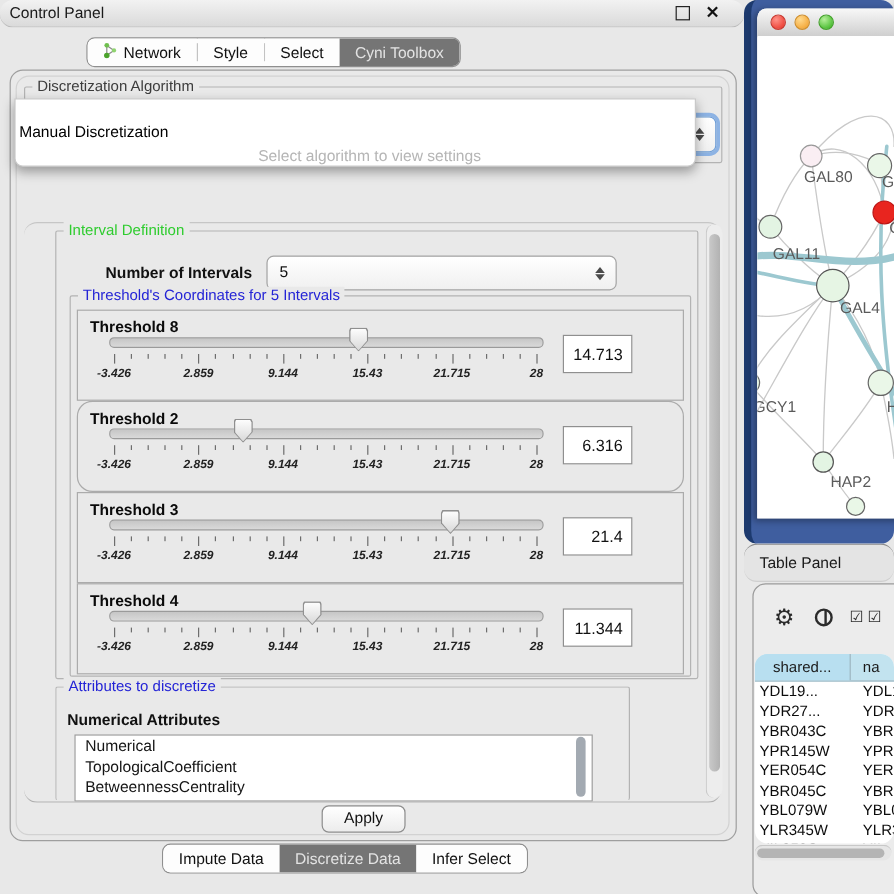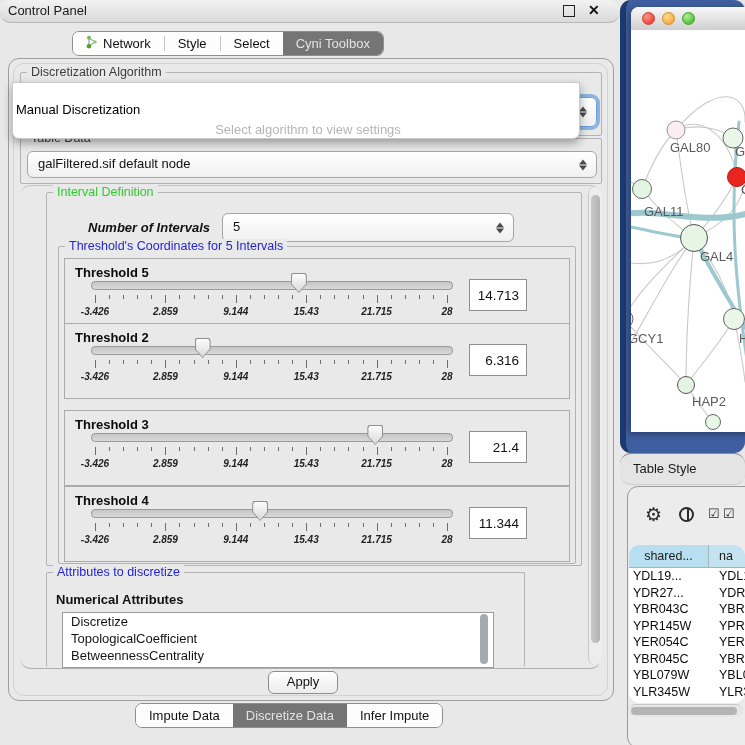--- a/index.html
+++ b/index.html
@@ -171,54 +171,44 @@
           <i class="dn"></i>
         </div>
     </div>
   </div>
 
   <div class="abs popup">
     <div class="hint">Select algorithm to view settings</div>
     <div class="it b" style="top:19px;">Manual Discretization</div>
   </div>
 
-  <div class="group" style="left:20px;top:138px;width:580px;height:44px;">
-    <span class="group-title gt-dark">Table Data</span>
-    <div class="combo" style="left:6px;top:12px;width:568px;height:25px;">
-      <span class="val">galFiltered.sif default node</span>
-      <div class="stepper">
-          <i class="up"></i>
-          <i class="dn"></i>
-        </div>
-    </div>
-  </div>
 
   <div class="abs viewport"></div>
   <div class="abs vscroll">
       <div class="thumb"></div>
     </div>
 
   <div class="group" style="left:46px;top:192px;width:534px;height:372px;">
     <span class="group-title gt-green">Interval Definition</span>
   </div>
-  <span class="abs spin-label" style="left:88px;top:220px;font-style:italic;">Number of Intervals</span>
+  <span class="abs spin-label" style="left:88px;top:220px;">Number of Intervals</span>
   <div class="combo" style="left:222px;top:213px;width:290px;height:27px;">
     <span class="val" style="top:5px;">5</span>
     <div class="stepper">
         <i class="up"></i>
         <i class="dn"></i>
       </div>
   </div>
 
   <div class="group" style="left:58px;top:246px;width:516px;height:316px;">
     <span class="group-title gt-blue">Threshold's Coordinates for 5 Intervals</span>
   </div>
   <div id="thresholds">
       <div class="thr-box" style="top: 258px;">
-        <div class="thr-label">Threshold 5</div>
+        <div class="thr-label">Threshold 8</div>
         <div>
           <div class="thr-track"></div>
           <div class="thr-thumb" style="left: 225.791px;">
             <i></i>
           </div>
         </div>
         <div class="tick major" style="left: 30px;"></div>
         <div class="tick minor" style="left: 44.08px;"></div>
         <div class="tick minor" style="left: 58.16px;"></div>
         <div class="tick minor" style="left: 72.24px;"></div>
@@ -245,21 +235,21 @@
         <div class="tick minor" style="left: 367.92px;"></div>
         <div class="tick major" style="left: 382px;"></div>
         <div class="tick-lab" style="left: 0px;">-3.426</div>
         <div class="tick-lab" style="left: 70.4px;">2.859</div>
         <div class="tick-lab" style="left: 140.8px;">9.144</div>
         <div class="tick-lab" style="left: 211.2px;">15.43</div>
         <div class="tick-lab" style="left: 281.6px;">21.715</div>
         <div class="tick-lab" style="left: 352px;">28</div>
         <input class="thr-value" readonly="" value="14.713" style="">
       </div>
-      <div class="thr-box" style="top: 323px;">
+      <div class="thr-box" style="top: 334px; border-radius: 13px;">
         <div class="thr-label">Threshold 2</div>
         <div>
           <div class="thr-track"></div>
           <div class="thr-thumb" style="left: 129.599px;">
             <i></i>
           </div>
         </div>
         <div class="tick major" style="left: 30px;"></div>
         <div class="tick minor" style="left: 44.08px;"></div>
         <div class="tick minor" style="left: 58.16px;"></div>
@@ -378,37 +368,37 @@
         <div class="tick-lab" style="left: 352px;">28</div>
         <input class="thr-value" readonly="" value="11.344" style="">
       </div>
     </div>
 
   <div class="group" style="left:46px;top:572px;width:477px;height:94px;border-bottom:none;">
     <span class="group-title gt-blue">Attributes to discretize</span>
   </div>
   <span class="abs" style="left:56px;top:592px;font-weight:bold;">Numerical Attributes</span>
   <div class="attr-list" id="attr-list">
-      <div class="attr-item">Discretize</div>
+      <div class="attr-item">Numerical</div>
       <div class="attr-item">TopologicalCoefficient</div>
       <div class="attr-item">BetweennessCentrality</div>
     </div>
   <div class="attr-scroll"></div>
 
   <div class="abs apply-btn">Apply</div>
 
   <div class="abs" style="left:135px;top:703px;" id="bottom-tabs"><div class="tabgroup">
         <div class="tab">
           <span>Impute Data</span>
         </div>
         <div class="tab active">
           <span>Discretize Data</span>
         </div>
         <div class="tab">
-          <span>Infer Impute</span>
+          <span>Infer Select</span>
         </div>
       </div></div>
 
   <div class="abs net-area"></div>
   <div class="abs mac-win">
     <div class="mac-title">
       <span class="tl red"></span>
       <span class="tl yel"></span>
       <span class="tl grn"></span>
     </div>
@@ -452,21 +442,21 @@
           <text x="13" y="186" style="font-family:&quot;Liberation Sans&quot;,sans-serif;font-size:13px;fill:#5a5a5a;">GAL11</text>
           <text x="69" y="231" style="font-family:&quot;Liberation Sans&quot;,sans-serif;font-size:13px;fill:#5a5a5a;">GAL4</text>
           <text x="-3" y="313" style="font-family:&quot;Liberation Sans&quot;,sans-serif;font-size:13px;fill:#5a5a5a;">GCY1</text>
           <text x="108" y="313" style="font-family:&quot;Liberation Sans&quot;,sans-serif;font-size:13px;fill:#5a5a5a;">H</text>
           <text x="61" y="376" style="font-family:&quot;Liberation Sans&quot;,sans-serif;font-size:13px;fill:#5a5a5a;">HAP2</text>
         </svg>
     </div>
   </div>
 
   <div class="abs tp-title">
-    <span class="t">Table Style</span>
+    <span class="t">Table Panel</span>
   </div>
   <div class="abs tp-body"></div>
   <div class="abs tp-toolbar-icon" style="left:645px;top:503px;font-size:19px;">⚙</div>
   <div class="abs split-icon" style="left:679px;top:507px;">
       <i></i>
     </div>
   <div class="abs tp-toolbar-icon" style="left:708px;top:506px;font-size:13px;">☑</div>
   <div class="abs tp-toolbar-icon" style="left:723px;top:506px;font-size:13px;">☑</div>
 
   <div class="abs tp-table" id="tp-table">

